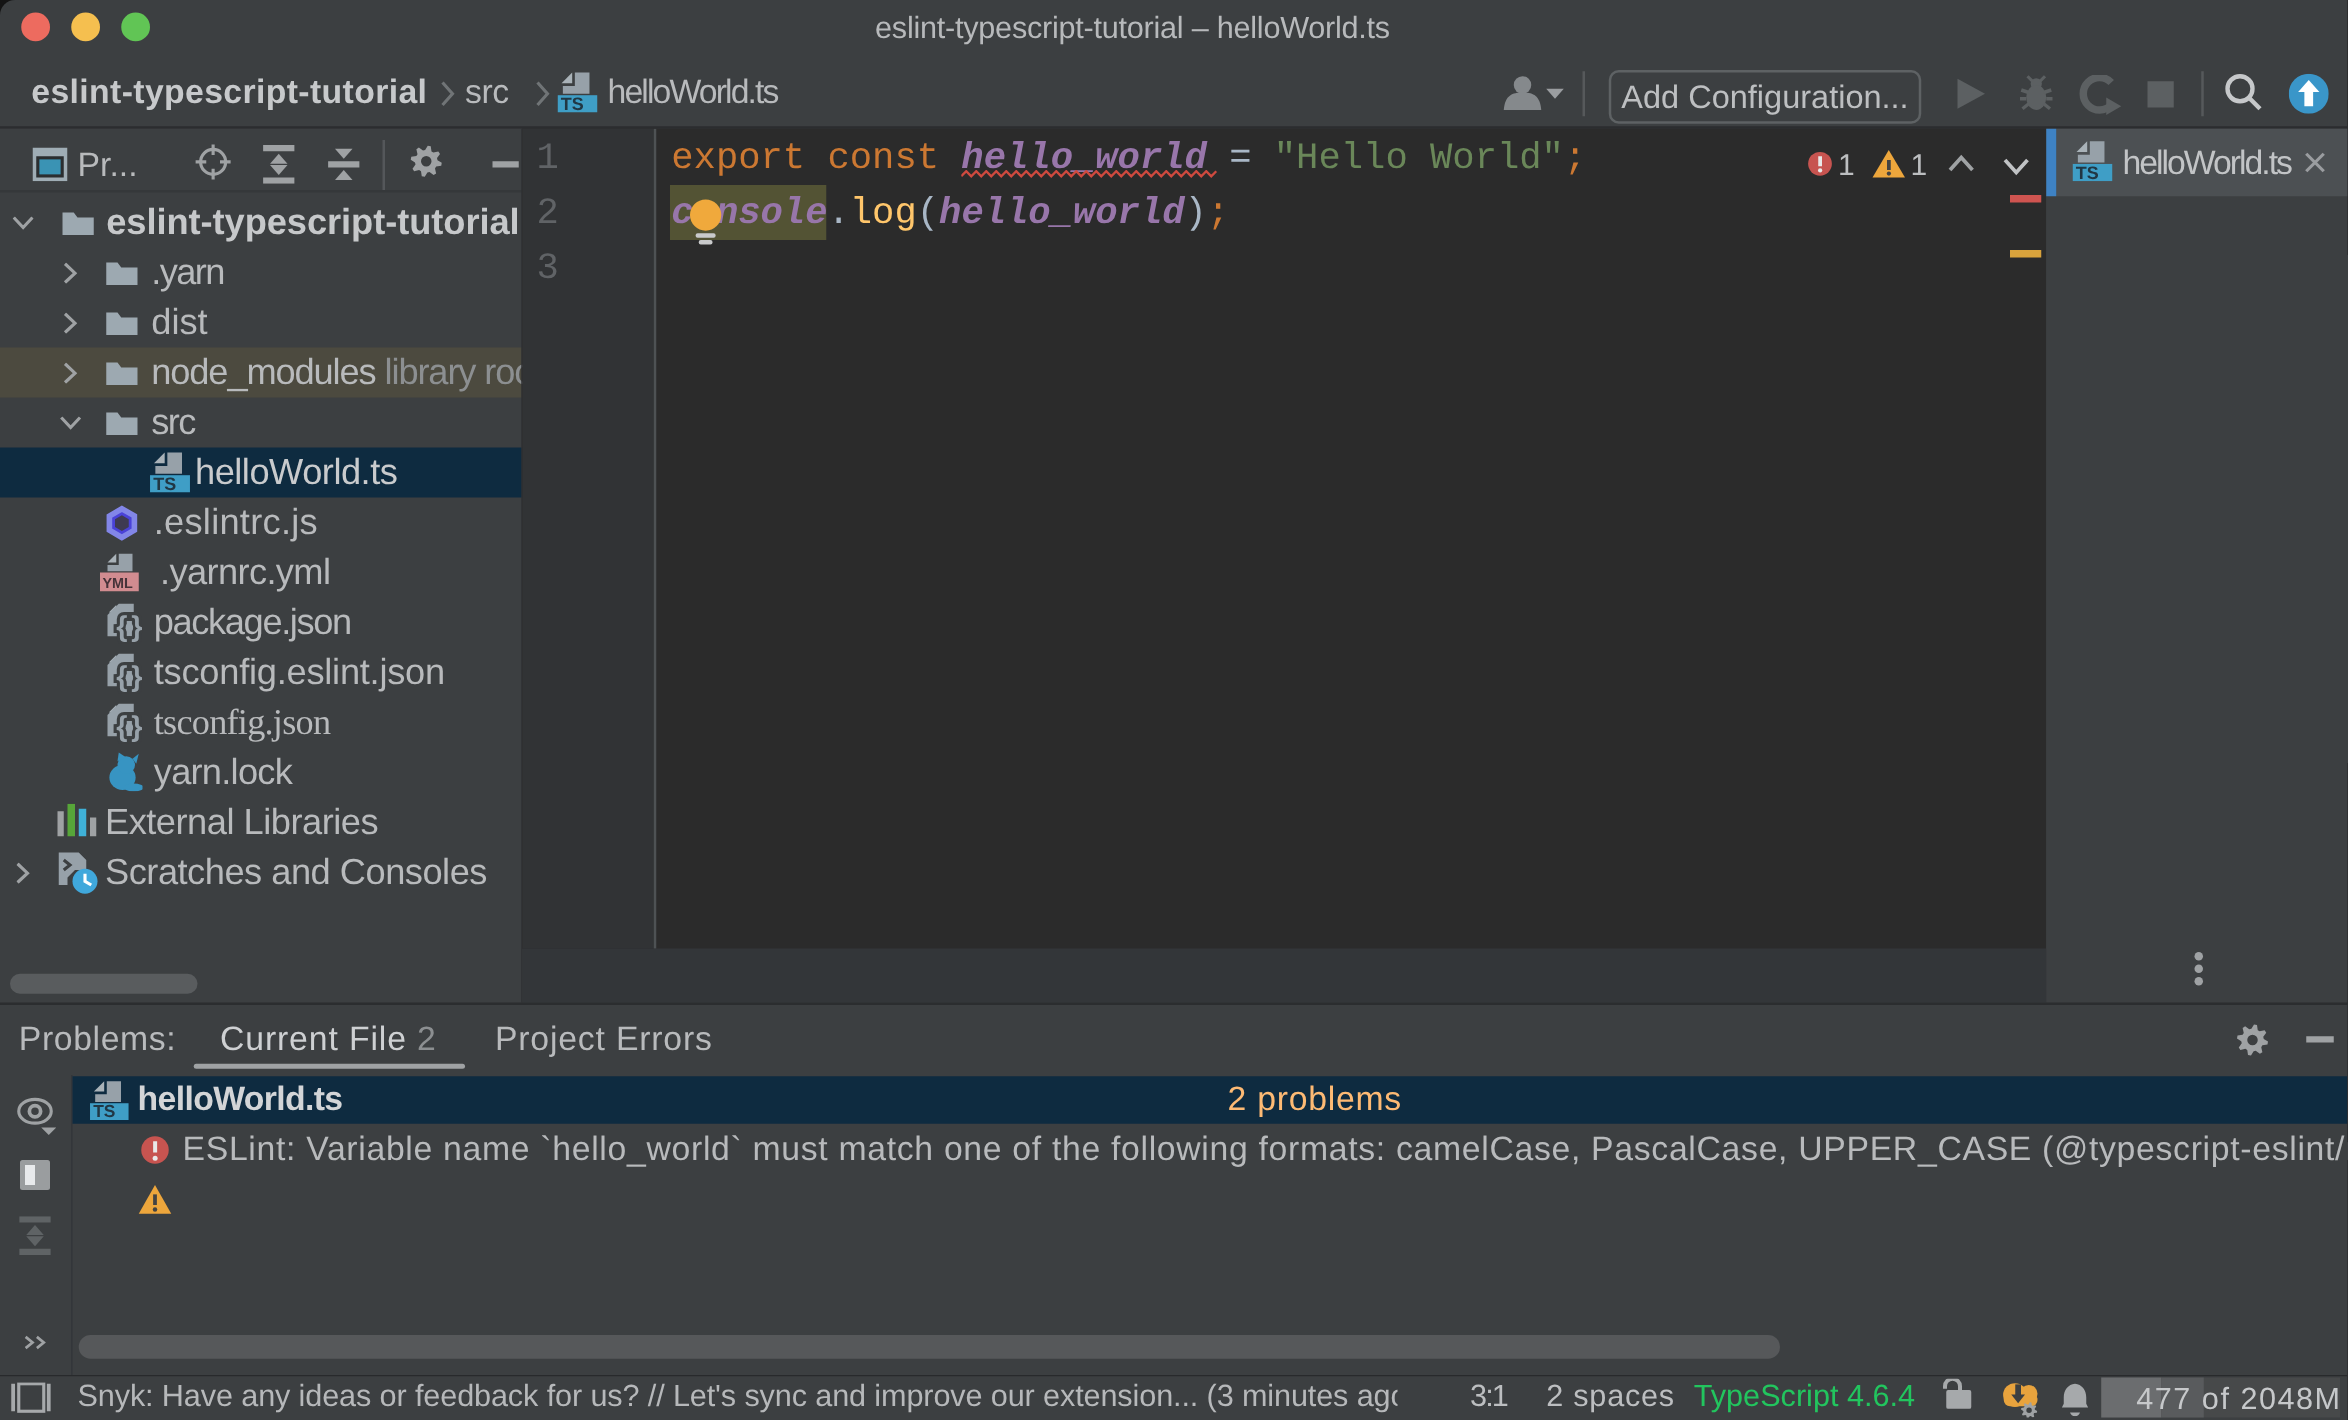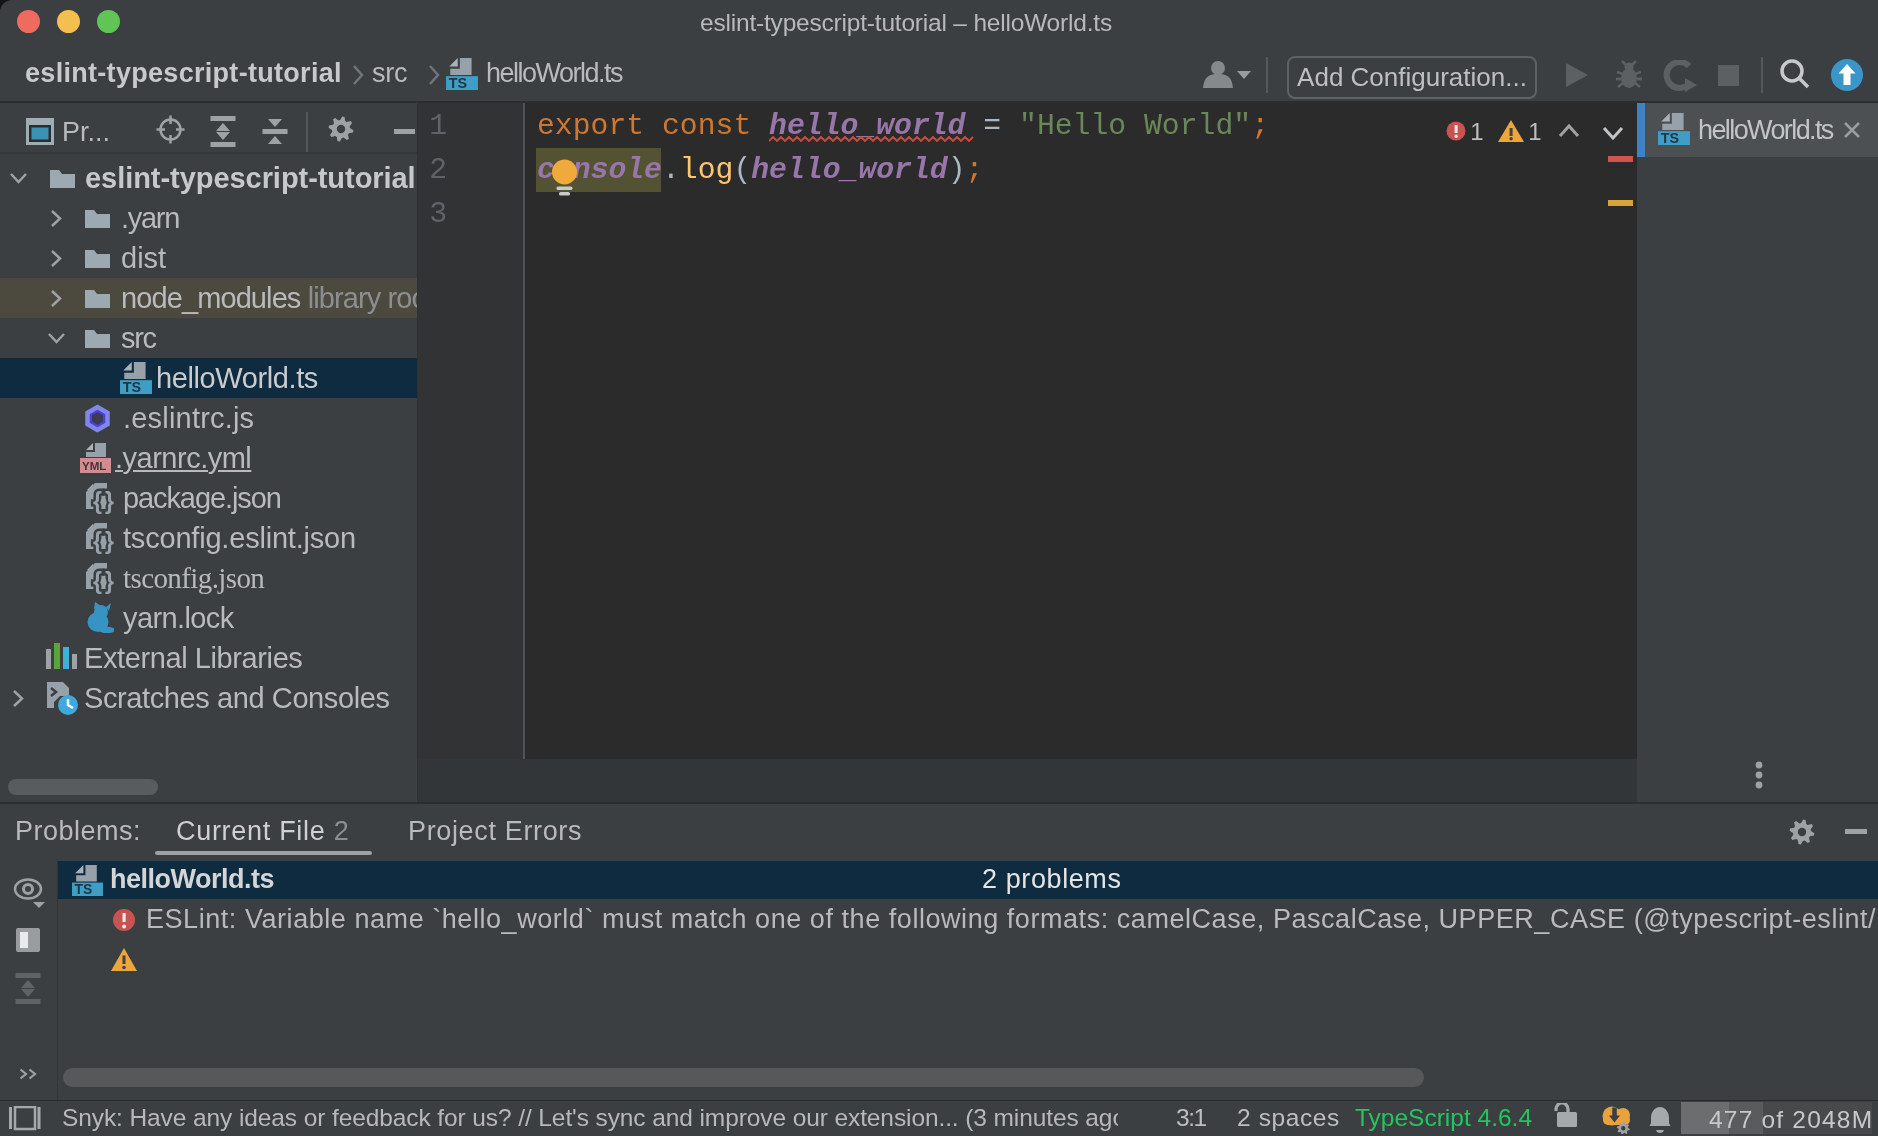--- a/index.html
+++ b/index.html
@@ -171,21 +171,21 @@
       <polygon points="15.5,21.8 10.0,18.6 10.0,12.3 15.5,9.2 21.0,12.3 21.0,18.6" fill="#3e3a52"></polygon>
     </svg>
     <div class="abs ui tree" style="left:123px;top:298.5px;letter-spacing:0.2px;">.eslintrc.js</div>
 
     <svg class="abs" style="left:80px;top:338px;" width="32" height="34" viewBox="0 0 32 34">
       <polygon points="13,2 13,9 6,9" fill="#a9b2b8"></polygon>
       <path d="M15 2 L26 2 L26 16 L6 16 L6 11 L15 11 Z" fill="#97a1a9"></path>
       <rect x="0" y="17" width="31" height="15" fill="#d18c90"></rect>
       <text x="2" y="29" font-size="11.5" font-weight="bold" fill="#463339">YML</text>
     </svg>
-    <div class="abs ui tree" style="left:115px;top:338.5px;letter-spacing:-0.5px;text-decoration:underline;">.yarnrc.yml</div>
+    <div class="abs ui tree" style="left:128px;top:338.5px;letter-spacing:-0.5px;">.yarnrc.yml</div>
 
     <svg class="abs" style="left:82px;top:378px;" width="32" height="34" viewBox="0 0 32 34">
       <polygon points="11,3 11,9 5,9" fill="#a9b2b8"></polygon>
       <polygon points="13,2 25,2 25,28 4,28 4,11 13,2" fill="#97a1a9"></polygon>
       <text x="11" y="28" font-size="23" font-weight="bold" fill="#97a1a9" stroke="#3c3f41" stroke-width="5" paint-order="stroke">{</text>
       <text x="23" y="28" font-size="23" font-weight="bold" fill="#97a1a9" stroke="#3c3f41" stroke-width="5" paint-order="stroke">}</text>
       <ellipse cx="21.5" cy="21" rx="2" ry="2.8" fill="none" stroke="#97a1a9" stroke-width="2"></ellipse>
     </svg>
     <div class="abs ui tree" style="left:123px;top:378.5px;letter-spacing:-1.1px;">package.json</div>
 
@@ -301,21 +301,21 @@
 
   <div class="abs" style="left:8px;top:779px;width:150px;height:16px;border-radius:8px;background:#595c5e;"></div>
 
   <div class="abs" style="left:0;top:802px;width:1878px;height:2px;background:#2b2d2f;"></div>
 
   <div class="abs" id="problems" style="left:0;top:804px;width:1878px;height:296px;background:#3c3f41;overflow:hidden;">
 
     <div class="abs ui" style="left:15px;top:11.5px;letter-spacing:0.5px;">Problems:</div>
     <div class="abs ui" style="left:176px;top:11.5px;color:#ced0d2;letter-spacing:0.7px;">Current File <span style="color:#8c8f91;letter-spacing:0;">2</span></div>
     <div class="abs" style="left:155px;top:47px;width:217px;height:4px;border-radius:2px;background:#9fa2a4;"></div>
-    <div class="abs ui" style="left:408px;top:11.5px;letter-spacing:0.65px;">Project Errors</div>
+    <div class="abs ui" style="left:396px;top:11.5px;letter-spacing:0.65px;">Project Errors</div>
     <svg class="abs" style="left:1789px;top:15px;" width="26" height="26" viewBox="0 0 26 26">
       <path d="M14.2,0.6 L16.6,1.0 L17.2,5.1 L18.7,6.0 L22.7,5.1 L24.0,7.1 L21.6,10.4 L22.0,12.1 L25.4,14.2 L25.0,16.6 L20.9,17.2 L20.0,18.7 L20.9,22.7 L18.9,24.0 L15.6,21.6 L13.9,22.0 L11.8,25.4 L9.4,25.0 L8.8,20.9 L7.3,20.0 L3.3,20.9 L2.0,18.9 L4.4,15.6 L4.0,13.9 L0.6,11.8 L1.0,9.4 L5.1,8.8 L6.0,7.3 L5.1,3.3 L7.1,2.0 L10.4,4.4 L12.1,4.0 Z M17.2,13.0 A4.2,4.2 0 1,0 8.8,13.0 A4.2,4.2 0 1,0 17.2,13.0 Z" fill="#9fa2a4" fill-rule="evenodd"></path>
     </svg>
     <div class="abs" style="left:1845px;top:25px;width:22px;height:5px;background:#9fa2a4;"></div>
 
     <div class="abs" style="left:57px;top:56px;width:1px;height:240px;background:#313438;"></div>
     <svg class="abs" style="left:13px;top:73px;" width="36" height="34">
       <ellipse cx="15" cy="12" rx="13" ry="9.5" fill="none" stroke="#9fa2a4" stroke-width="2.5"></ellipse>
       <circle cx="15" cy="12" r="4.5" fill="none" stroke="#9fa2a4" stroke-width="3"></circle>
       <polygon points="20,25 32,25 26,31" fill="#9fa2a4"></polygon>
@@ -336,21 +336,21 @@
     </svg>
 
     <div class="abs" style="left:58px;top:57px;width:1820px;height:38px;background:#0e2b40;"></div>
     <svg class="abs" style="left:72px;top:60px;" width="31" height="32" viewBox="0 0 30 31">
       <polygon points="11,1 11,9 3,9" fill="#a9b2b8"></polygon>
       <path d="M13 1 L24 1 L24 17 L4 17 L4 11 L13 11 Z" fill="#97a1a9"></path>
       <rect x="0" y="18" width="30" height="13" fill="#3f9ec6"></rect>
       <text x="2.5" y="29" font-size="13.5" font-weight="bold" fill="#213744">TS</text>
     </svg>
     <div class="abs ui" style="left:110px;top:59.5px;font-weight:bold;color:#d3d5d7;letter-spacing:-0.5px;">helloWorld.ts</div>
-    <div class="abs ui" style="left:982px;top:59.5px;color:#e5e5e5;letter-spacing:0.6px;">2 problems</div>
+    <div class="abs ui" style="left:982px;top:59.5px;color:#fdba74;letter-spacing:0.6px;">2 problems</div>
 
     <svg class="abs" style="left:112px;top:104px;" width="24" height="24">
       <circle cx="12" cy="12" r="11" fill="#c75450"></circle>
       <rect x="10.5" y="5" width="3.2" height="9" fill="#e9e9e9"></rect>
       <circle cx="12.1" cy="18.5" r="2" fill="#e9e9e9"></circle>
     </svg>
     <div class="abs ui" style="left:146px;top:99.5px;letter-spacing:0.55px;">ESLint: Variable name `hello_world` must match one of the following formats: camelCase, PascalCase, UPPER_CASE (@typescript-eslint/naming-convention)</div>
 
     <svg class="abs" style="left:110px;top:143px;" width="28" height="25">
       <polygon points="14,1 27,24 1,24" fill="#eda63c"></polygon>

